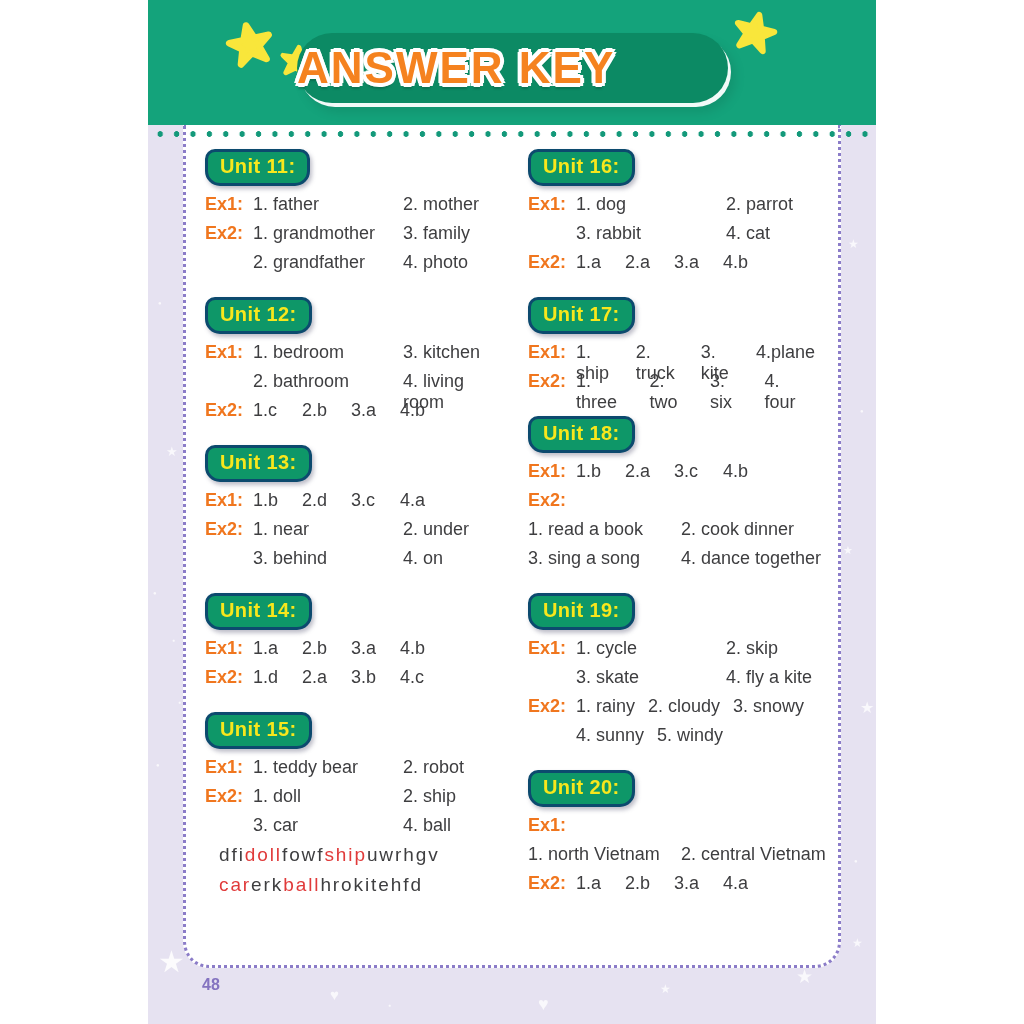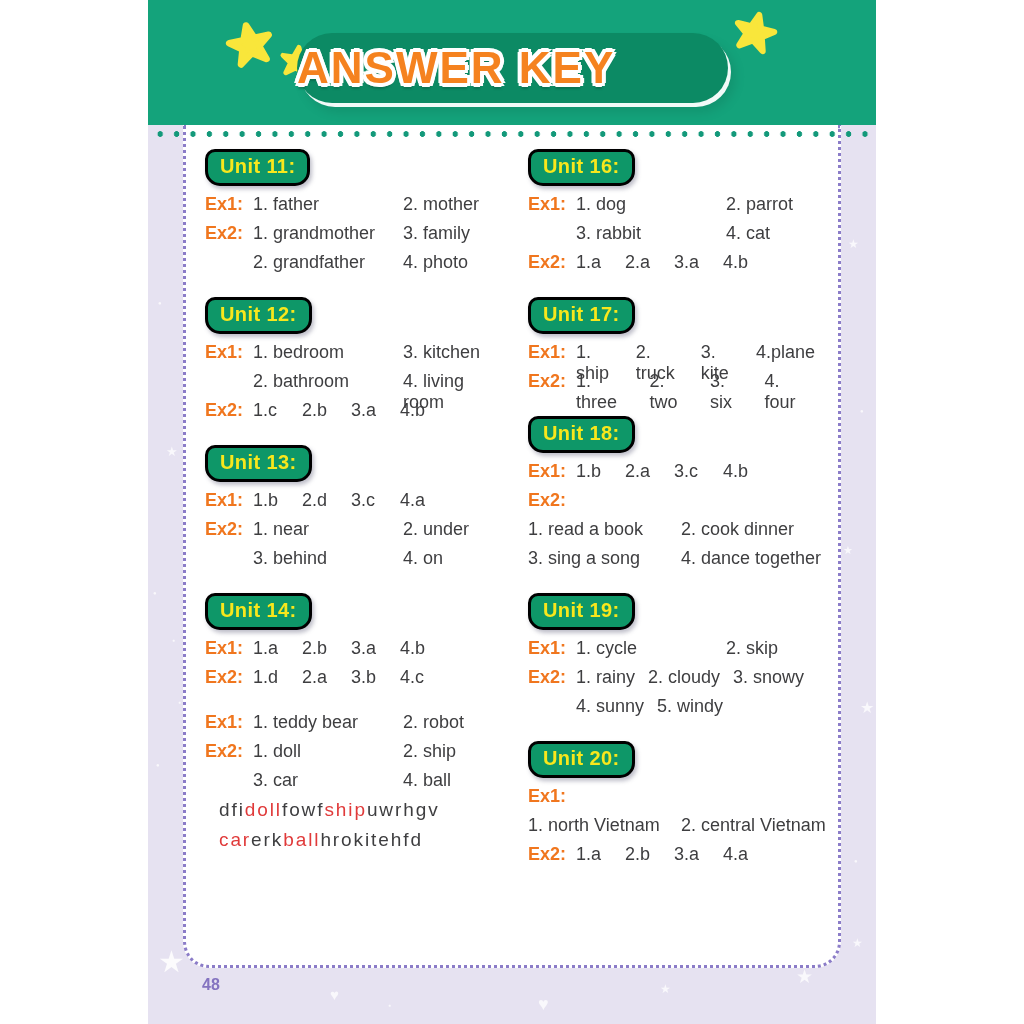--- a/index.html
+++ b/index.html
@@ -32,21 +32,21 @@
 
   
   .panel{position:absolute;left:35px;top:125px;width:658px;height:843px;background:#fff;
          border:3px dotted var(--purple);border-top:none;border-radius:0 0 26px 26px;}
   .columns{position:absolute;left:57px;top:149px;display:flex;}
   .col{width:300px;}
   .col + .col{margin-left:23px;}
 
   .unit{margin-bottom:16px;}
   .badge{display:inline-block;background:var(--badge);color:#F8E71C;font-weight:bold;font-size:20px;
-         letter-spacing:.4px;padding:3px 12px 5px;border:3px solid #000000;border-radius:10px 10px 15px 15px;
+         letter-spacing:.4px;padding:3px 12px 5px;border:3px solid #0c4a6e;border-radius:10px 10px 15px 15px;
          box-shadow:2px 3px 4px rgba(110,110,135,.45);margin-bottom:8px;}
   .row{display:flex;align-items:baseline;height:29px;font-size:18px;color:var(--text);}
   .lbl{color:var(--orange-label);font-weight:bold;flex:0 0 48px;}
   .indent{padding-left:48px;}
   .c1{flex:0 0 150px;}
   .f2 .c1{flex:0 0 153px;}
   .q{flex:0 0 49px;}
   .ll .c{margin-right:13px;}
   .ws{height:30px;font-size:19px;letter-spacing:.1em;padding-left:14px;color:var(--text);}
   .ws .red{color:var(--red);}
@@ -188,20 +188,21 @@
           </div>
           <div class="row">
             <span class="lbl">Ex2:</span>
             <span class="q">1.d</span>
             <span class="q">2.a</span>
             <span class="q">3.b</span>
             <span class="q">4.c</span>
           </div>
         </div>
         <div class="unit">
+          <div><span class="badge">Unit 15:</span></div>
           <div class="row">
             <span class="lbl">Ex1:</span>
             <span class="c1">1. teddy bear</span>
             <span>2. robot</span>
           </div>
           <div class="row">
             <span class="lbl">Ex2:</span>
             <span class="c1">1. doll</span>
             <span>2. ship</span>
           </div>
@@ -271,20 +272,24 @@
             <span>4. dance together</span>
           </div>
         </div>
         <div class="unit">
           <div><span class="badge">Unit 19:</span></div>
           <div class="row">
             <span class="lbl">Ex1:</span>
             <span class="c1">1. cycle</span>
             <span>2. skip</span>
           </div>
+          <div class="row indent">
+            <span class="c1">3. skate</span>
+            <span>4. fly a kite</span>
+          </div>
           <div class="row ll">
             <span class="lbl">Ex2:</span>
             <span class="c">1. rainy</span>
             <span class="c">2. cloudy</span>
             <span class="c">3. snowy</span>
           </div>
           <div class="row ll indent">
             <span class="c">4. sunny</span>
             <span class="c">5. windy</span>
           </div>

